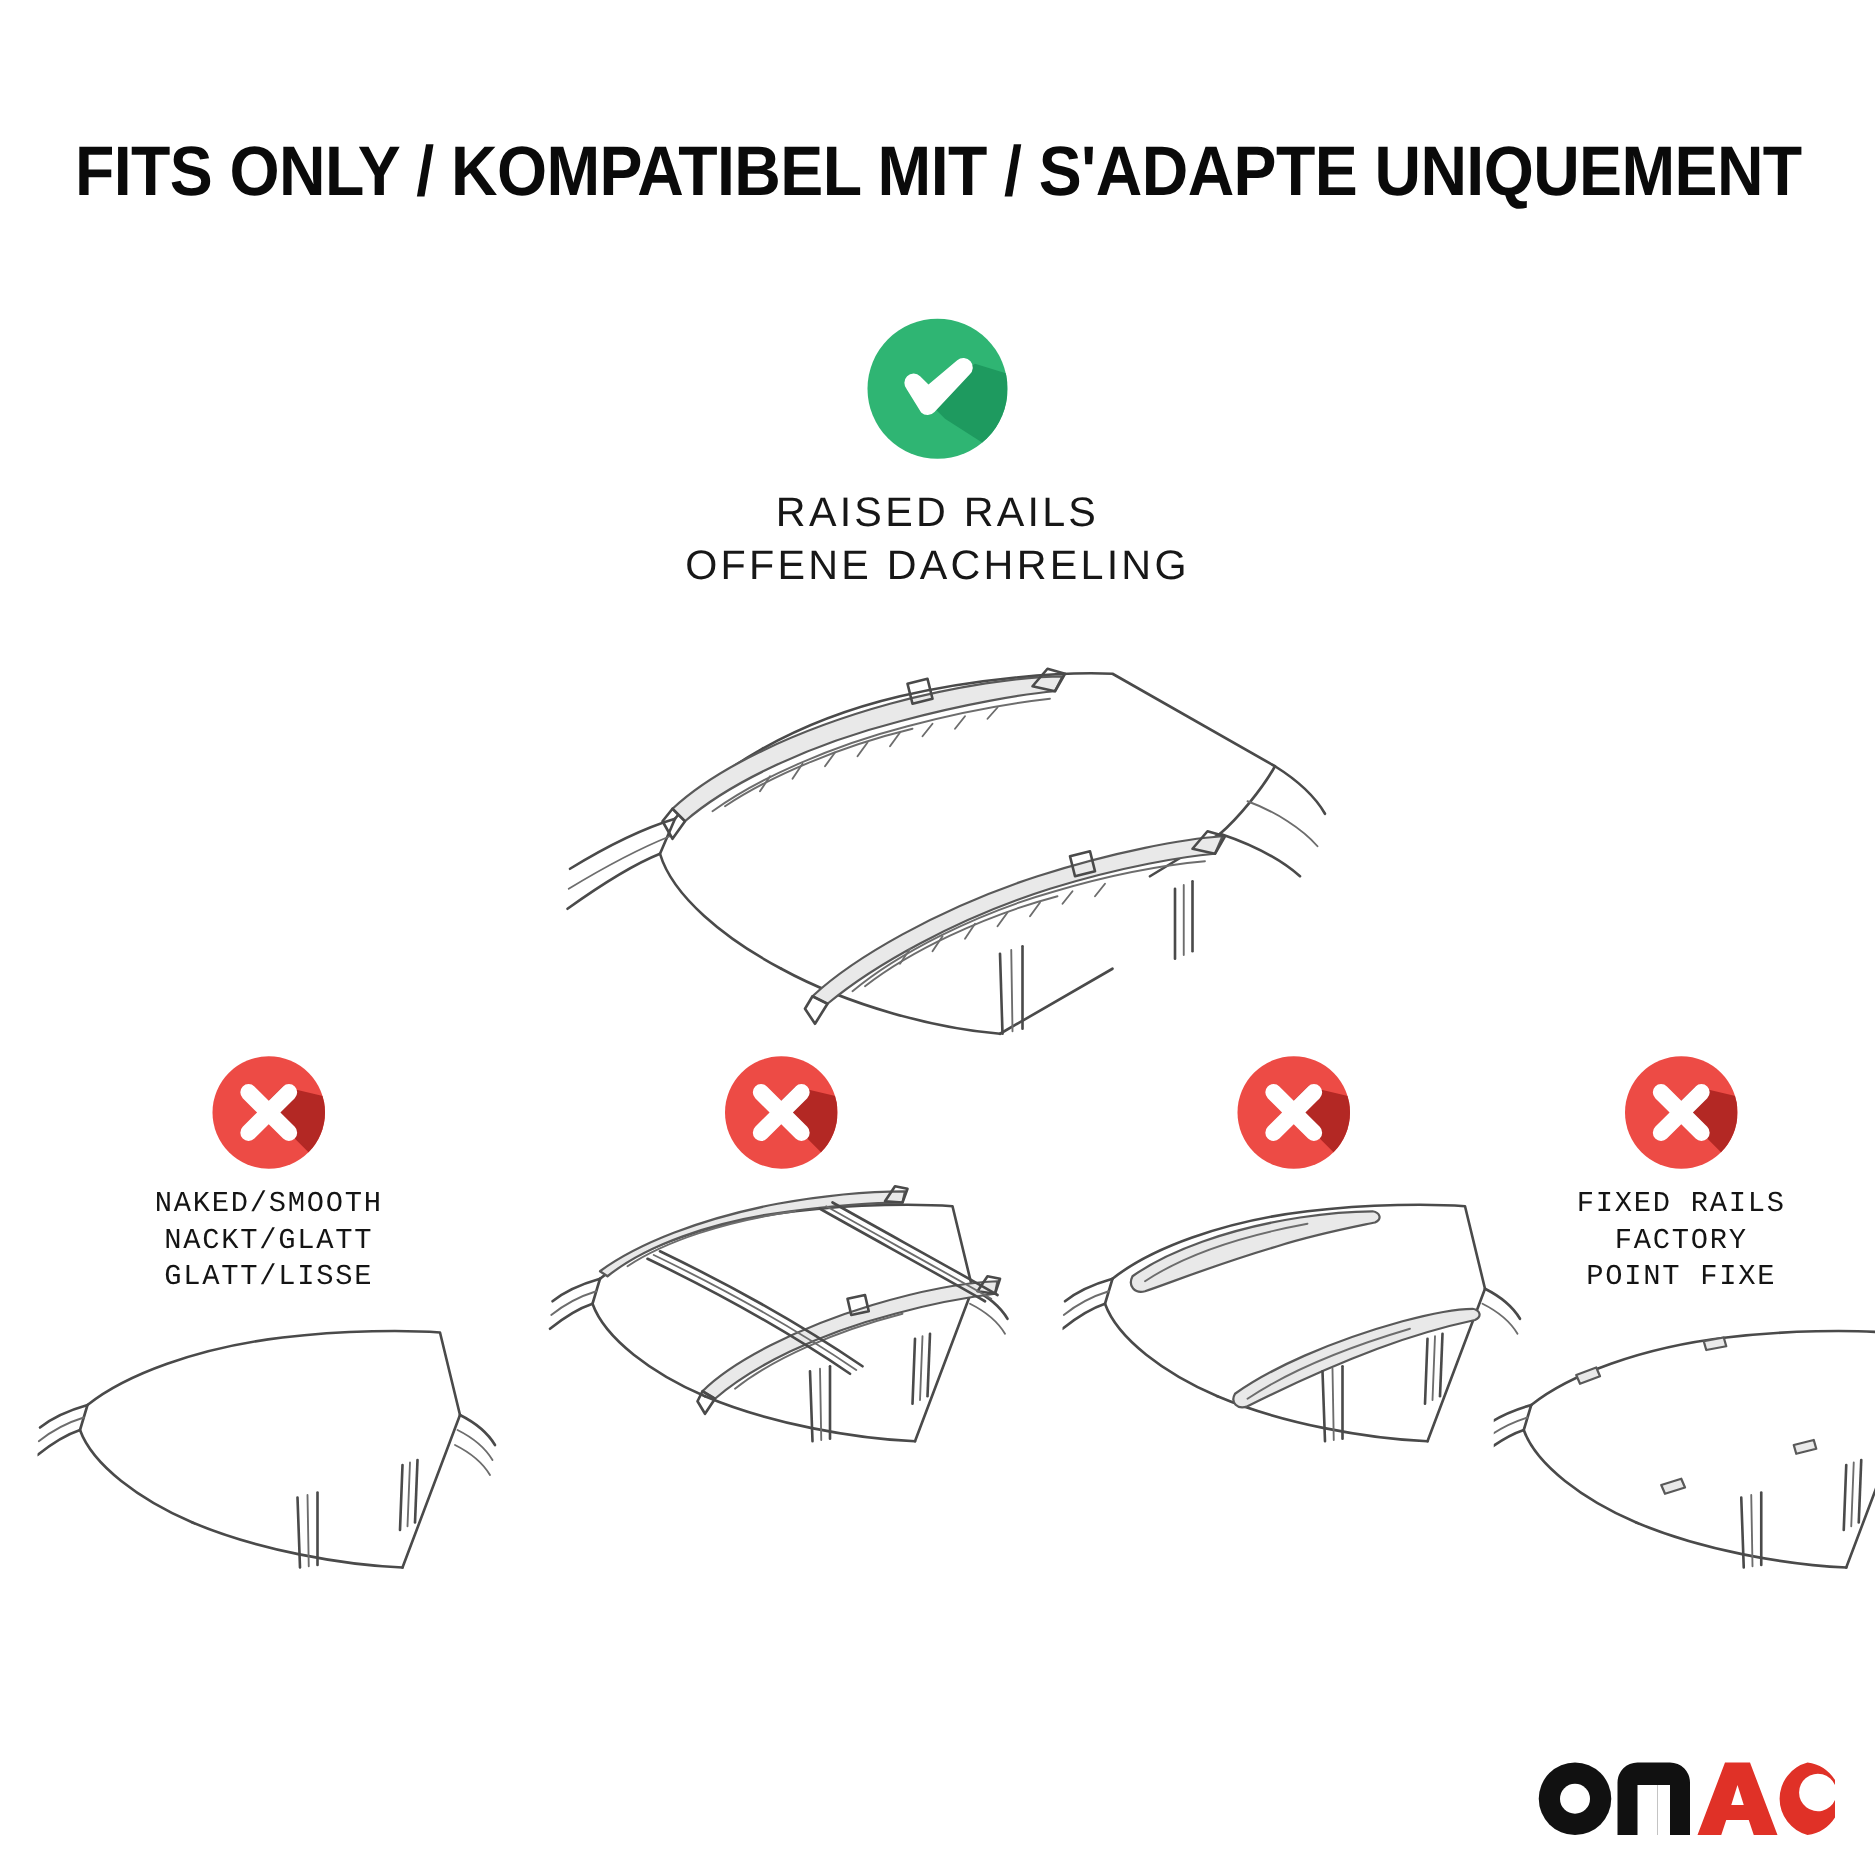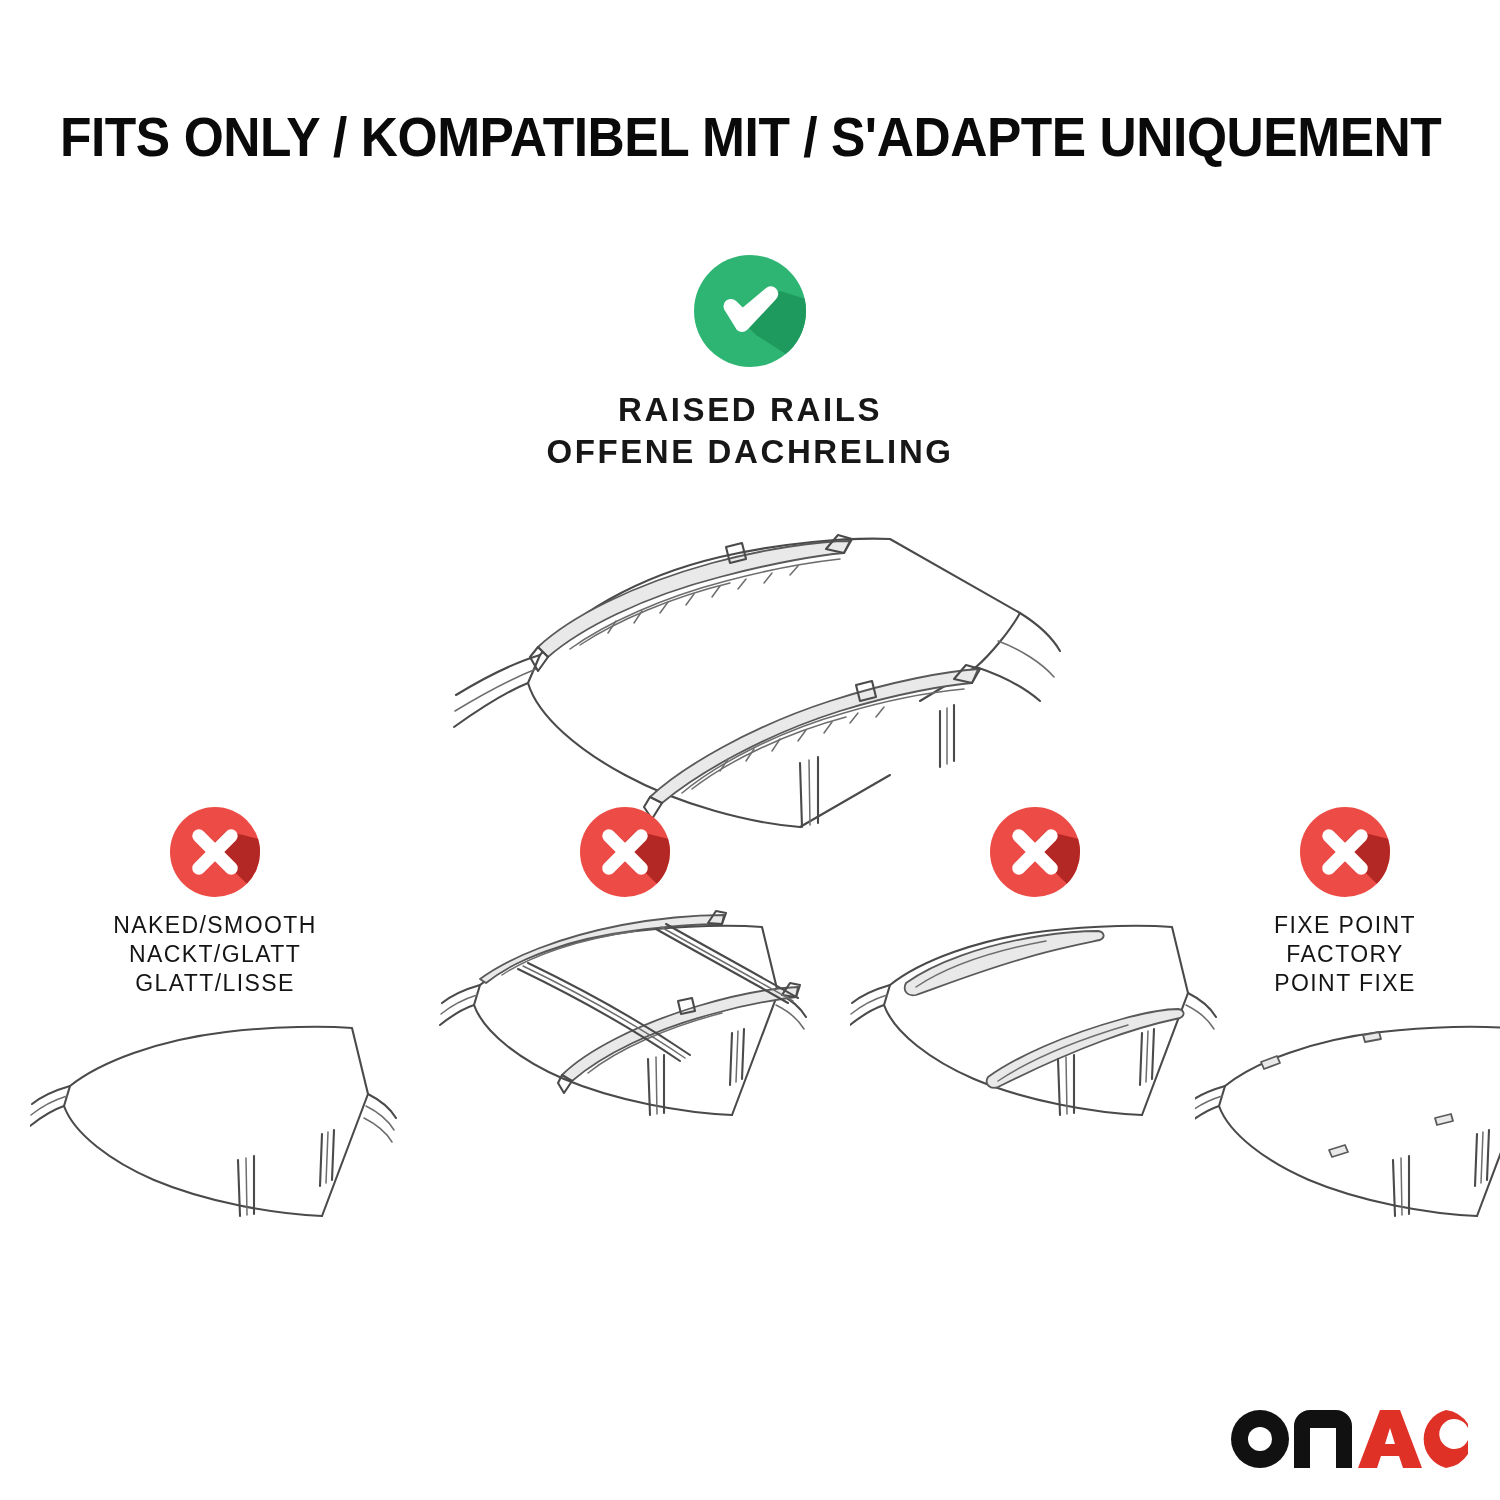--- a/index.html
+++ b/index.html
@@ -70,38 +70,39 @@
   }
   .icon-circle .glyph svg path,
   .icon-circle .glyph svg rect { fill: #ffffff; }
 
   .primary-labels {
     margin-top: 22px;
     font-size: 33px;
     line-height: 42px;
     letter-spacing: 2.6px;
     color: #171717;
-    font-weight: bold;
+    font-weight: normal;
   }
 
   .hero-illustration {
     position: absolute;
     left: 420px;
     top: 505px;
     width: 670px;
     height: 330px;
   }
 
   
   .cols {
     position: absolute;
     left: 0;
-    top: 807px;
+    top: 845px;
     width: 1500px;
     height: 470px;
+    font-family: Liberation Mono, monospace;
   }
   .col {
     position: absolute;
     top: 0;
     text-align: center;
   }
   .col-0 { left: 30px;   width: 370px; }
   .col-1 { left: 400px;  width: 450px; }
   .col-2 { left: 850px;  width: 370px; }
   .col-3 { left: 1195px; width: 300px; }
@@ -364,21 +365,21 @@
           <path d="M50 50 L112 112 L112 40 L70 30 Z"></path>
         </svg>
       </span>
       <span class="glyph">
         <svg viewBox="0 0 112 112" width="90" height="90" aria-hidden="true">
           <path d="M41.7 30.1 L56 44.4 L70.3 30.1 a8.2 8.2 0 0 1 11.6 11.6 L67.6 56 L81.9 70.3 a8.2 8.2 0 0 1 -11.6 11.6 L56 67.6 L41.7 81.9 a8.2 8.2 0 0 1 -11.6 -11.6 L44.4 56 L30.1 41.7 a8.2 8.2 0 0 1 11.6 -11.6 Z"></path>
         </svg>
       </span>
     </div>
     <div class="col-labels">
-      <div>FIXE POINT</div>
+      <div>FIXED RAILS</div>
       <div>FACTORY</div>
       <div>POINT FIXE</div>
     </div>
     <div class="col-illustration">
       <svg viewBox="0 0 330 235" width="330" height="235" aria-hidden="true">
         <g transform="translate(-10,0)">
           <path class="line" d="M40 76 C70 52 128 30 196 22 C246 16 296 16 322 18 L338 84"></path>
           <path class="line" d="M40 76 L34 96 C44 124 82 152 124 170"></path>
           <path class="line" d="M124 170 C176 192 244 204 292 206"></path>
           <path class="line" d="M292 206 L338 84"></path>

